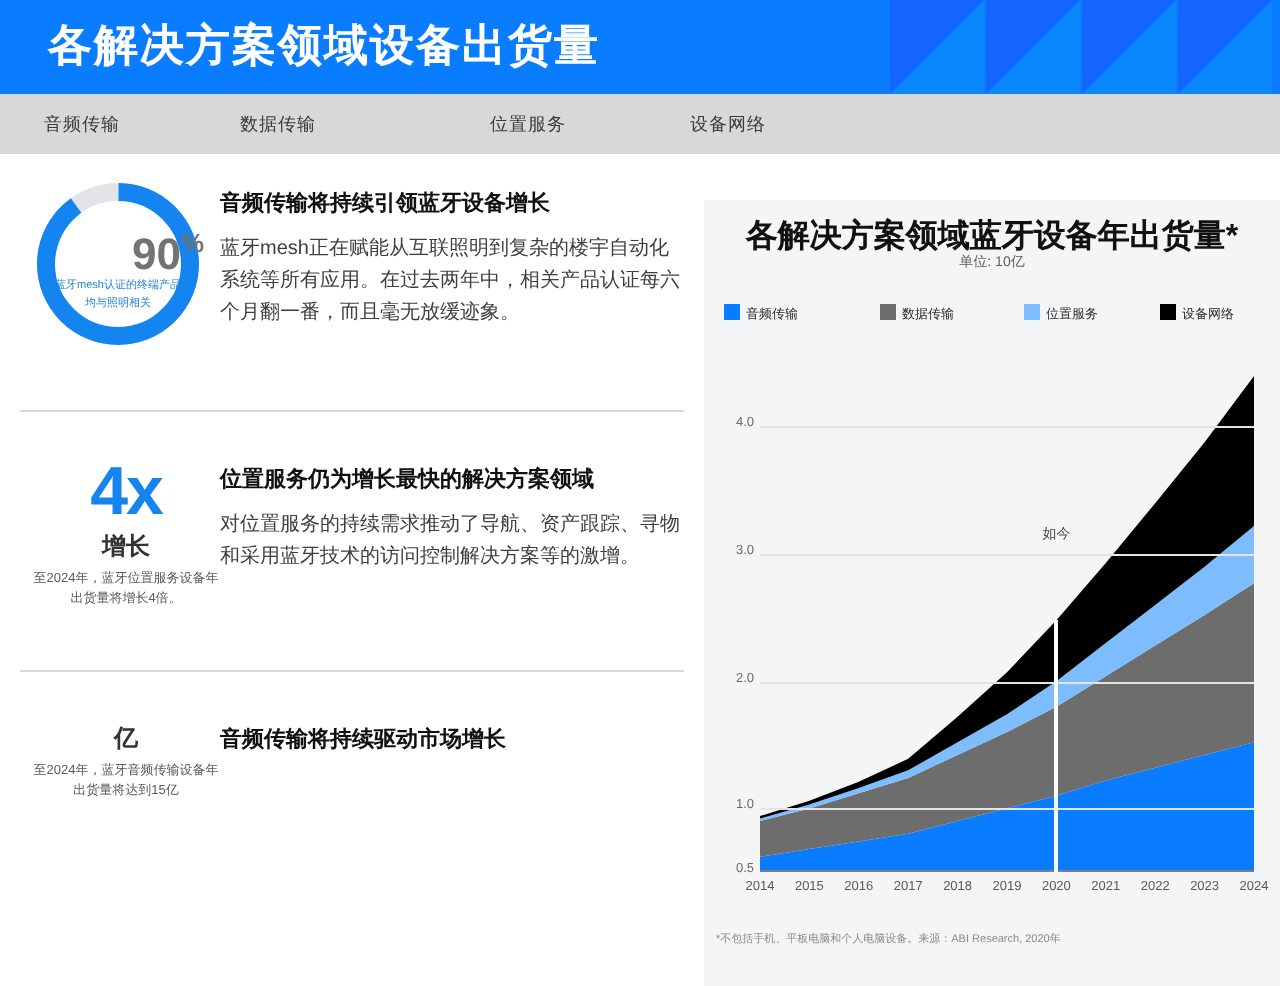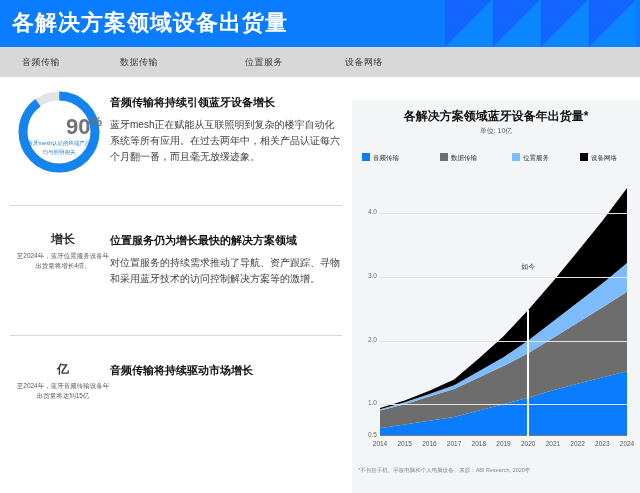--- a/index.html
+++ b/index.html
@@ -10,21 +10,21 @@
     overflow: hidden;
   }
   #page { position: relative; width: 640px; height: 493px; background: #fff; }
 
   
   .header {
     position: absolute; left: 0; top: 0; width: 640px; height: 47px;
     background: #0a7cff; overflow: hidden;
   }
   .header-title {
-    position: absolute; left: 12px; top: 8px;
+    position: absolute; left: 24px; top: 8px;
     font-size: 22px; font-weight: bold; color: #ffffff;
     letter-spacing: 1px; white-space: nowrap;
   }
   .chevrons { position: absolute; right: 0; top: 0; height: 47px; width: 195px; }
   .chev { position: absolute; top: 0; width: 47px; height: 47px; }
   .chev .tri-dark {
     position: absolute; left: 0; top: 0; width: 0; height: 0;
     border-left: 47px solid #1464ff;
     border-bottom: 47px solid transparent;
   }
@@ -87,21 +87,21 @@
     font-size: 5.5px; color: #1e7fd6; line-height: 1.6;
   }
 
   
   .chart-panel {
     position: absolute; left: 352px; top: 100px; width: 288px; height: 393px;
     background: #f4f5f7;
   }
   .chart-title {
     position: absolute; left: 0; top: 8px; width: 288px; text-align: center;
-    font-size: 12px; font-weight: bold; color: #111;
+    font-size: 16px; font-weight: bold; color: #111;
   }
   .chart-unit {
     position: absolute; left: 0; top: 26px; width: 288px; text-align: center;
     font-size: 7px; color: #5e5e5e;
   }
   .legend { position: absolute; left: 10px; top: 46px; width: 272px; height: 12px; }
   .legend-item { position: absolute; top: 0; height: 12px; white-space: nowrap; }
   .legend-swatch {
     display: inline-block; width: 8px; height: 8px; vertical-align: -1px;
     margin-right: 3px;
@@ -173,20 +173,21 @@
             <circle cx="43" cy="43" r="36" fill="none" stroke="#e2e4e8" stroke-width="9"></circle>
             <circle cx="43" cy="43" r="36" fill="none" stroke="#1484f0" stroke-width="9" stroke-dasharray="203.57520395261858 22.619467105846525" stroke-dashoffset="56.548667764616276" stroke-linecap="butt"></circle>
           </svg><div class="donut-label"><span>90</span><span class="pct">%</span></div><div class="donut-cap">蓝牙mesh认证的终端产品均与照明相关</div></div>
         <div class="fact-body" style="top: 12px;">
           <div class="fact-head">音频传输将持续引领蓝牙设备增长</div>
           <div class="fact-text">蓝牙mesh正在赋能从互联照明到复杂的楼宇自动化系统等所有应用。在过去两年中，相关产品认证每六个月翻一番，而且毫无放缓迹象。</div>
         </div>
       </div>
       <div class="fact" style="top: 138px;">
         <div class="stat-box" style="top: 14px;">
+          <div class="stat-big">4x</div>
           <div class="stat-sub">增长</div>
           <div class="stat-note">至2024年，蓝牙位置服务设备年出货量将增长4倍。</div>
         </div>
         <div class="fact-body" style="top: 18px;">
           <div class="fact-head">位置服务仍为增长最快的解决方案领域</div>
           <div class="fact-text">对位置服务的持续需求推动了导航、资产跟踪、寻物和采用蓝牙技术的访问控制解决方案等的激增。</div>
         </div>
       </div>
       <div class="fact" style="top: 268px;">
         <div class="stat-box" style="top: 14px;">

